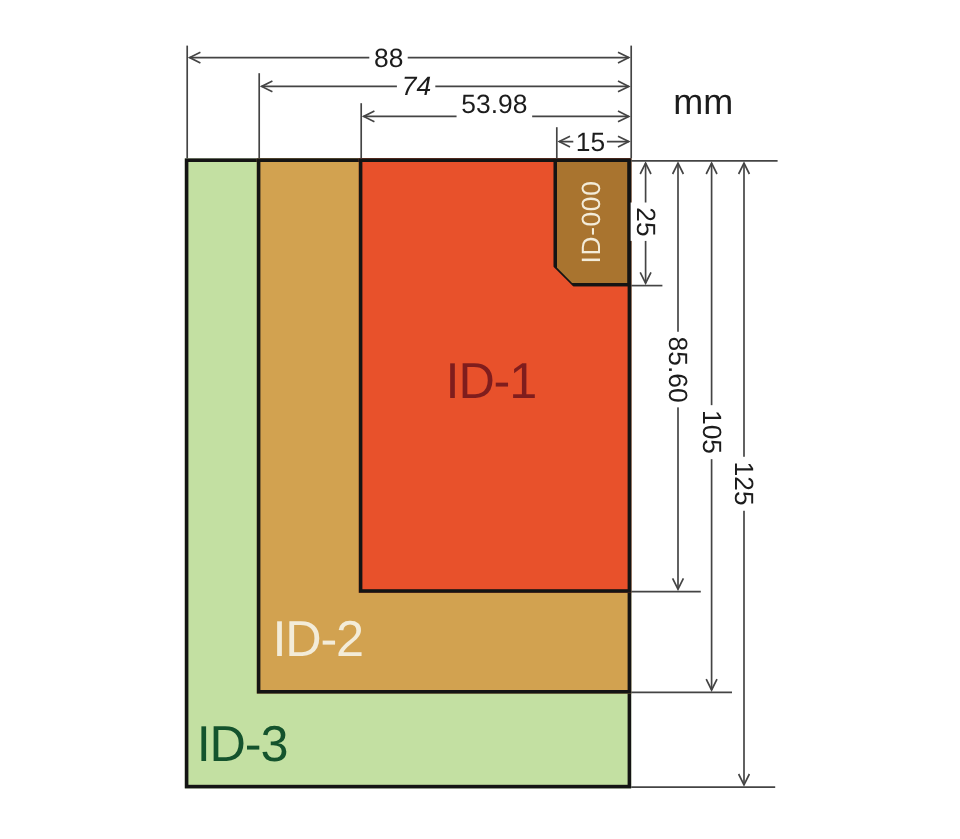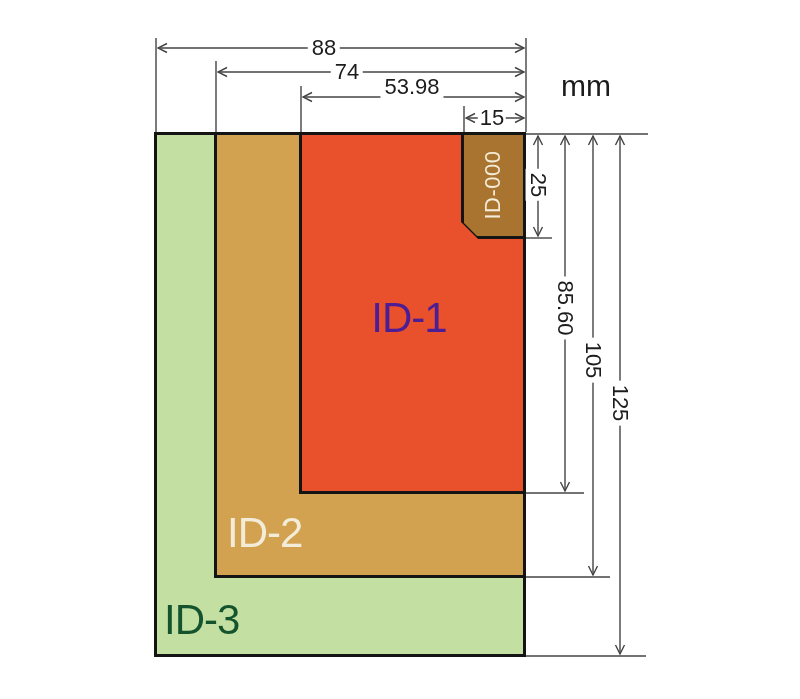--- a/index.html
+++ b/index.html
@@ -40,21 +40,21 @@
   
   .card-label {
     position: absolute;
     line-height: 1;
     white-space: nowrap;
     letter-spacing: -1px;
   }
   .label-id1 {
     left: 409px; top: 318px;
     transform: translate(-50%, -50%);
-    font-size: 42px; color: #4c1d95;
+    font-size: 42px; color: #7f1d1d;
   }
   .label-id2 {
     left: 227px; top: 533px;
     transform: translate(0, -50%);
     font-size: 42px; color: #f3ecd9; text-align: center;
   }
   .label-id3 {
     left: 164px; top: 620px;
     transform: translate(0, -50%);
     font-size: 42px; color: #14532d;
@@ -140,21 +140,21 @@
       <line x1="620" y1="136" x2="620" y2="654" marker-start="url(#as)" marker-end="url(#ae)"></line>
     </g>
   </svg>
 
   <div class="card-label label-id1">ID-1</div>
   <div class="card-label label-id2">ID-2</div>
   <div class="card-label label-id3">ID-3</div>
   <div class="card-label label-id000">ID-000</div>
 
   <div class="dim-label" style="left:324px; top:48px;">88</div>
-  <div class="dim-label" style="left:347px; top:72px;">74</div>
+  <div class="dim-label" style="left:347px; top:72px;font-style:italic;">74</div>
   <div class="dim-label" style="left:412px; top:87px;">53.98</div>
   <div class="dim-label" style="left:492px; top:118px; padding:1px 2px;">15</div>
 
   <div class="dim-label vert" style="left:538px; top:185px;">25</div>
   <div class="dim-label vert" style="left:565px; top:308px;">85.60</div>
   <div class="dim-label vert" style="left:593px; top:360px;">105</div>
   <div class="dim-label vert" style="left:620px; top:403px;">125</div>
 
   <div class="unit-label">mm</div>
 

